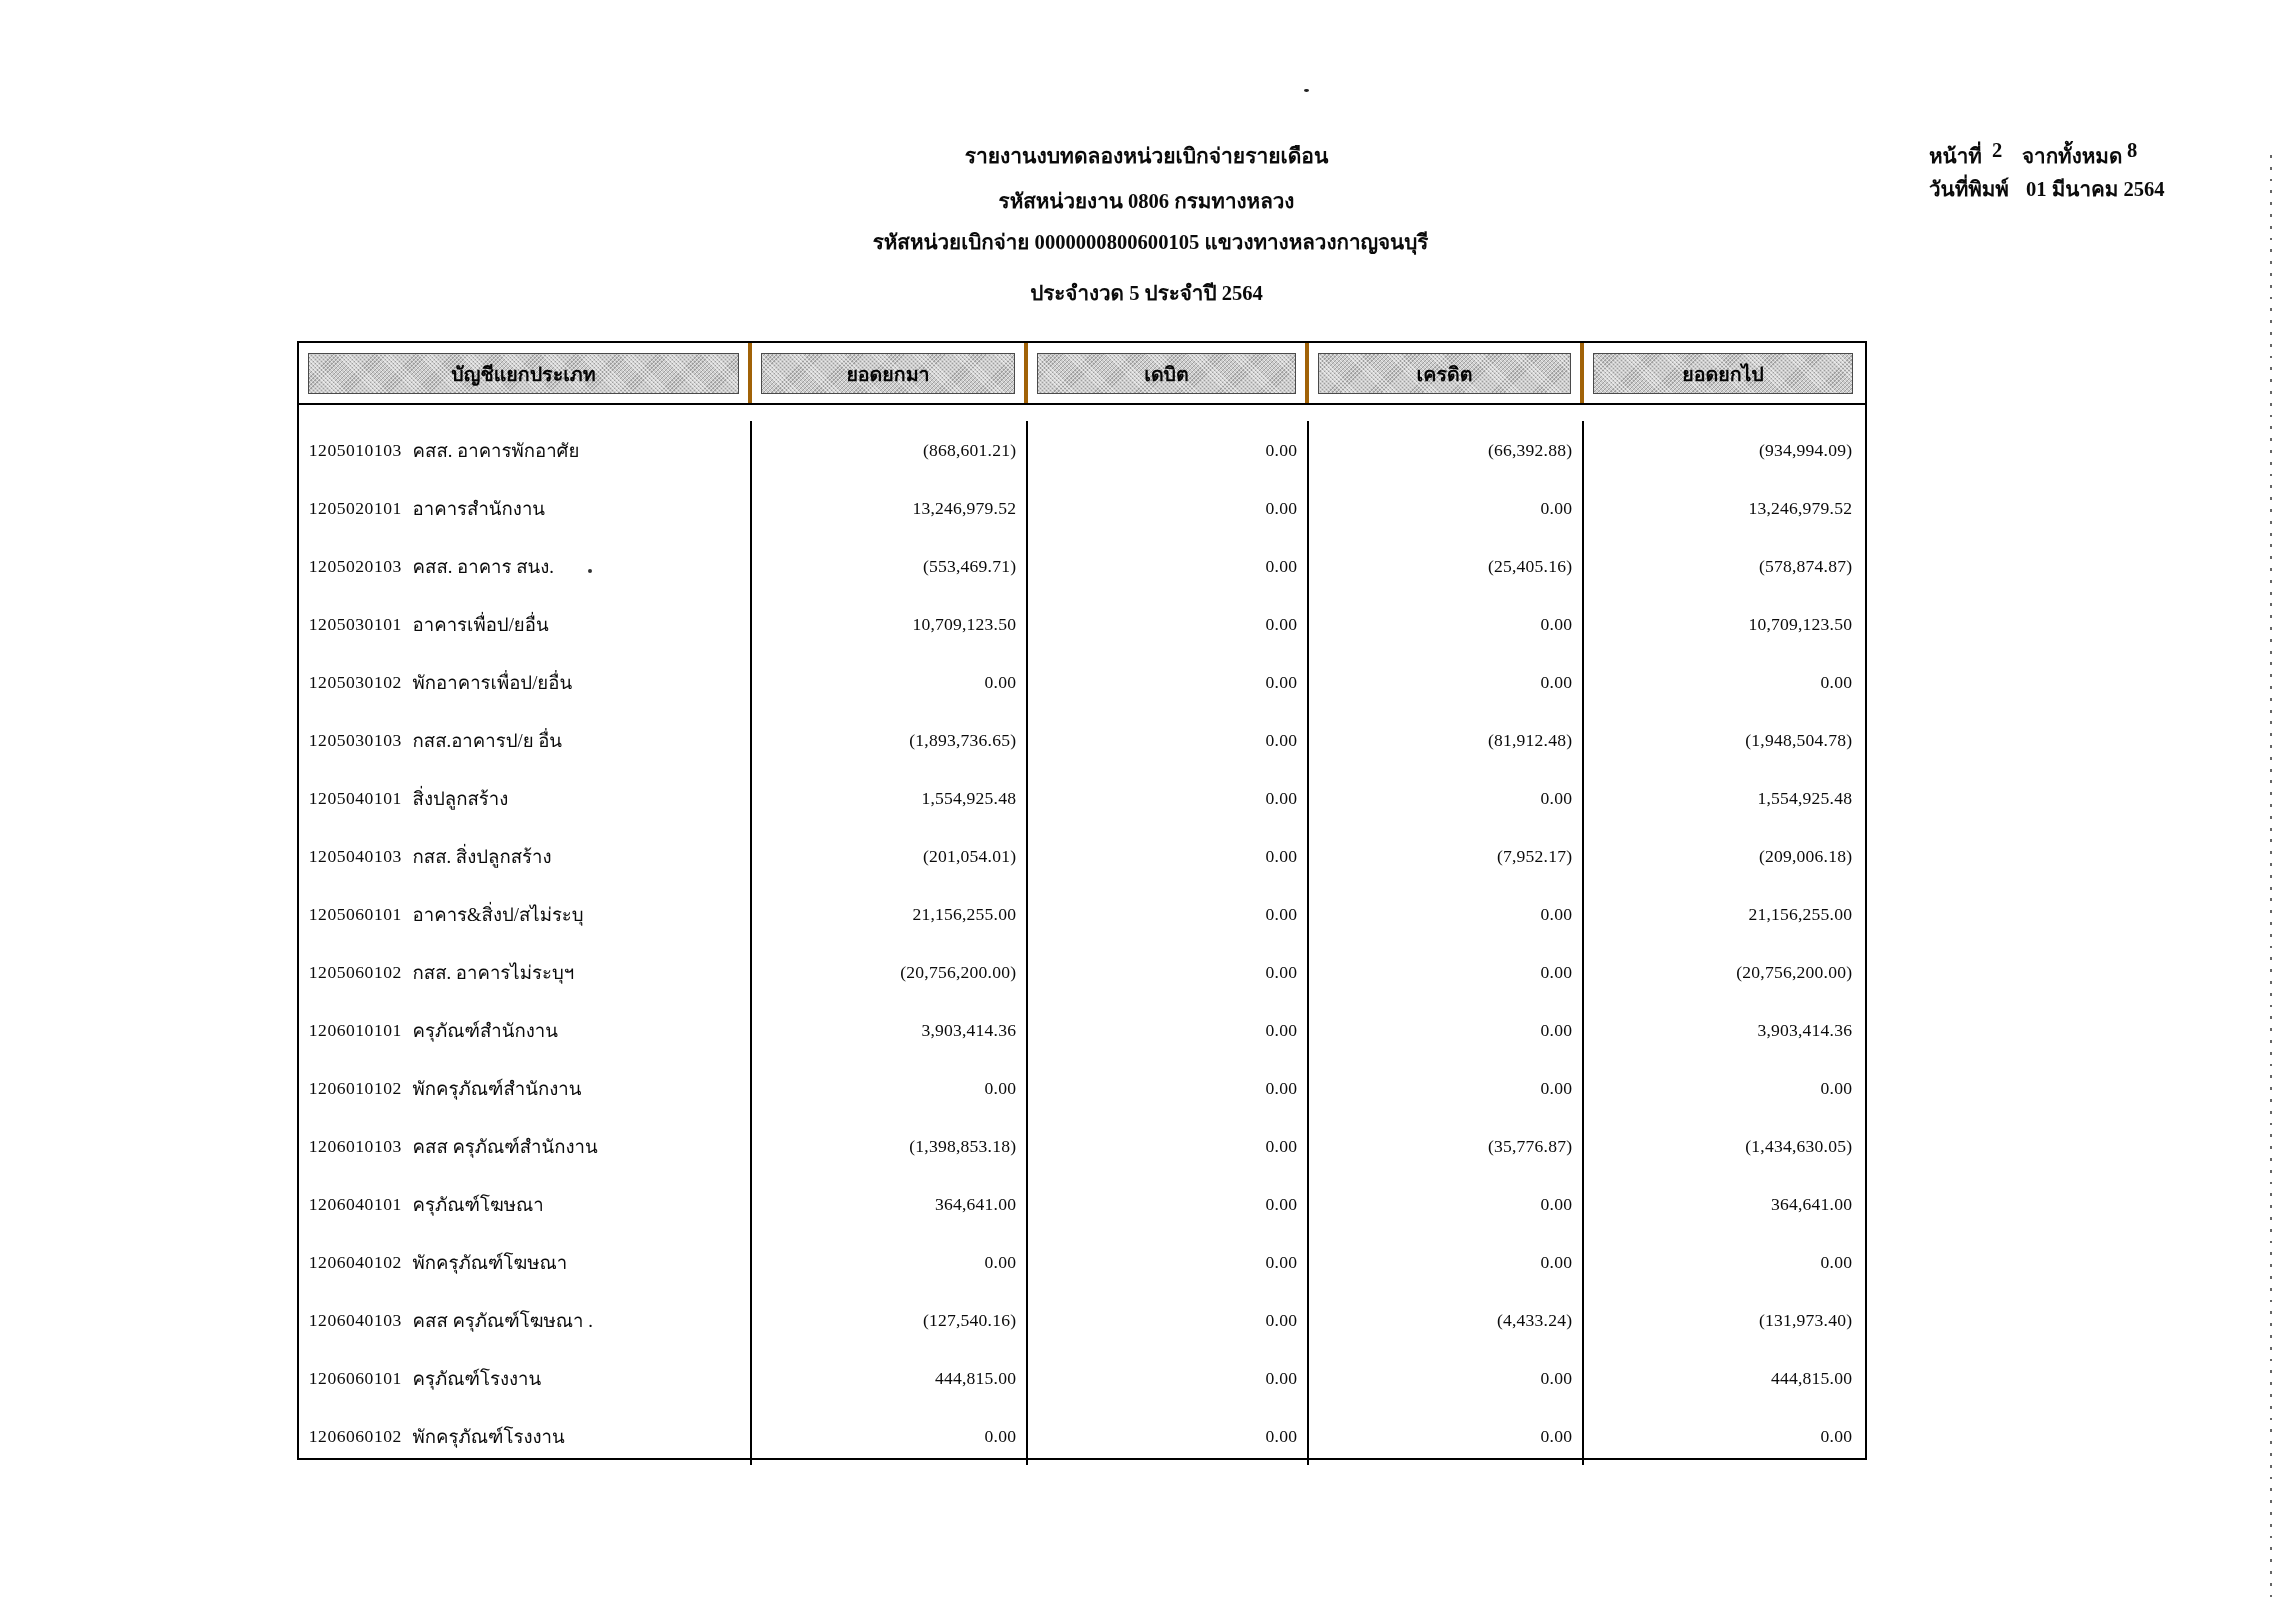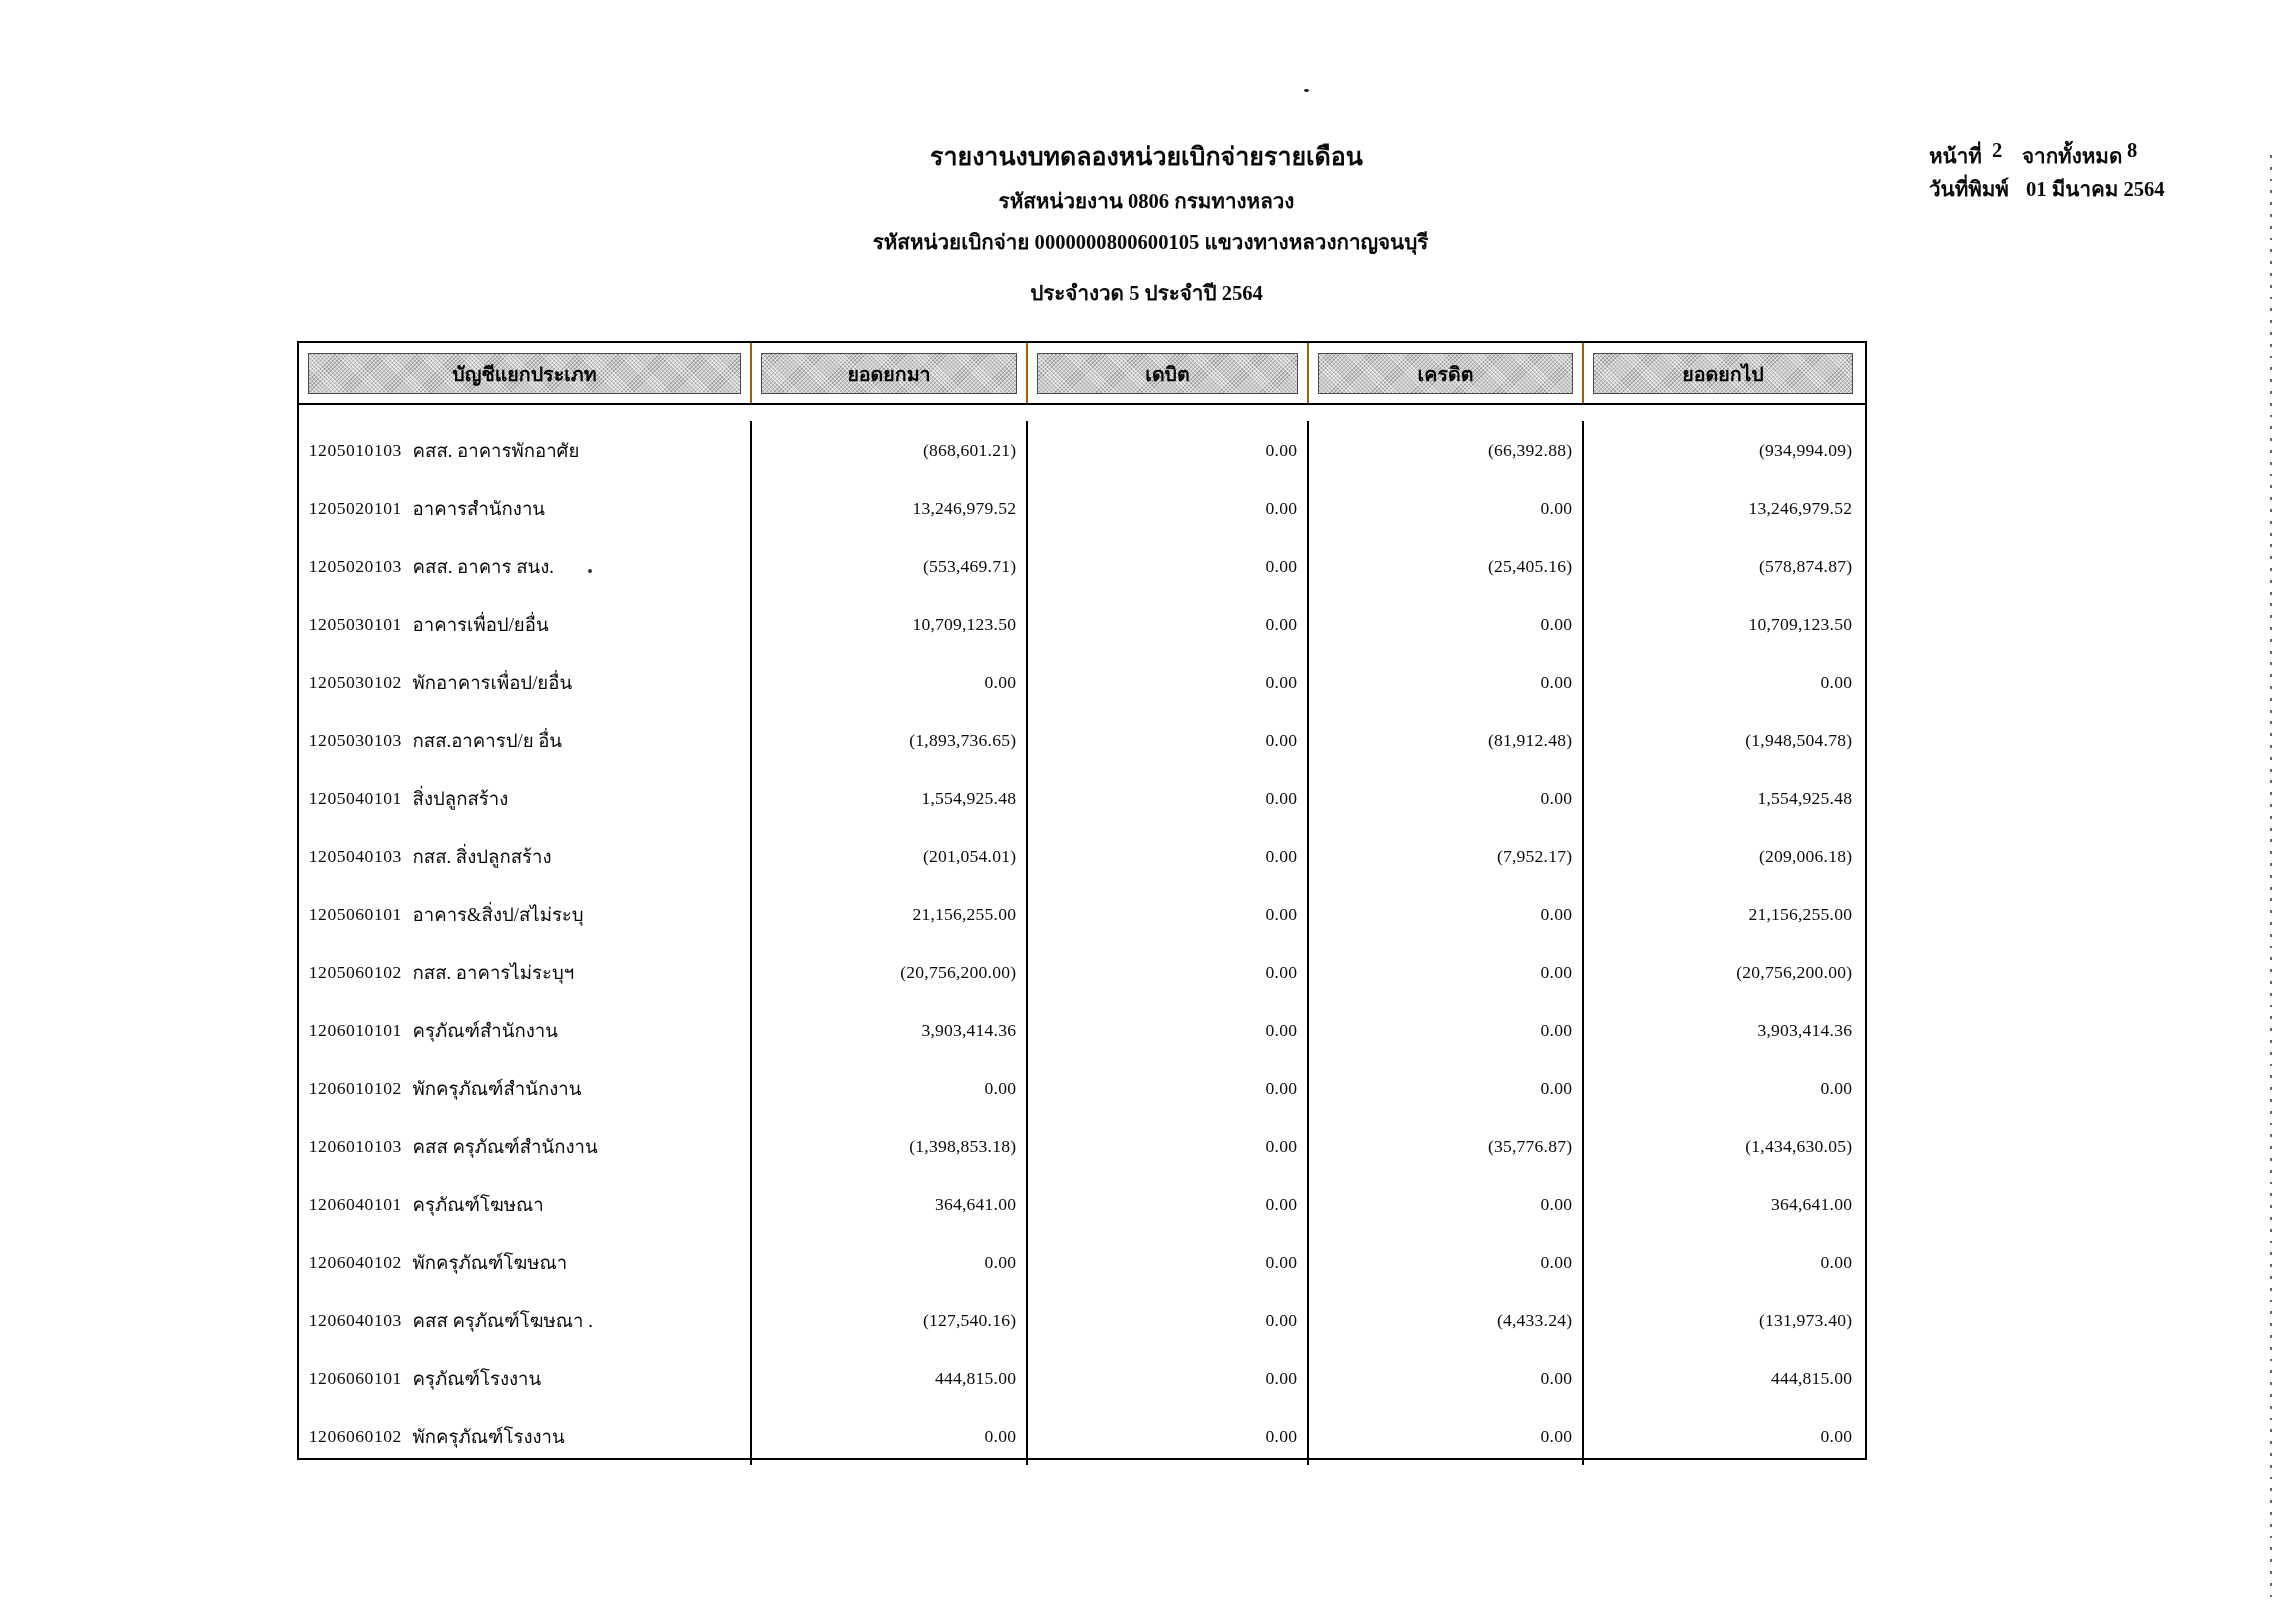--- a/index.html
+++ b/index.html
@@ -6,21 +6,21 @@
   .page{
     position:relative;
     width:2293px;height:1621px;
     background:#ffffff;
     font-family:"Liberation Serif","DejaVu Serif",serif;
     color:#0b0b0b;
     overflow:hidden;
   }
   
   .center-head{position:absolute;left:0;right:0;top:137px;text-align:center;}
-  .title{font-size:25px;font-weight:700;line-height:39px;}
+  .title{font-size:21px;font-weight:700;line-height:39px;}
   .meta-line{font-size:20.6px;font-weight:700;line-height:27.4px;text-align:center;}
   .ml2{margin-top:11.8px;}
   .ml3{margin-top:13.7px;margin-left:8px;}
   .ml4{margin-top:23.5px;}
   
   .page-info{position:absolute;left:1929px;top:139px;width:363px;height:69px;font-size:20.6px;font-weight:700;}
   .page-info span{position:absolute;white-space:nowrap;}
   .pi-l1{top:0;}
   .pi-l2{top:33px;}
   .pi-pagelab{left:0;text-align:right;}
@@ -38,21 +38,21 @@
     background:#fff;
   }
   .tbl-header{
     display:grid;
     grid-template-columns:453px 276px 281px 275px 278px;
     height:60px;
     border-bottom:2.9px solid #000;
     box-sizing:content-box;
   }
   .hcell{
-    border-right:2px solid #a16207;
+    border-right:4px solid #a16207;
     display:flex;
     box-sizing:border-box;
     padding:9.8px 8.8px 8.8px 8.8px;
   }
   .hcell.last{border-right:none;}
   .hbox{
     flex:1;
     display:flex;align-items:center;justify-content:center;
     font-weight:700;font-size:19.6px;
     color:#050505;

